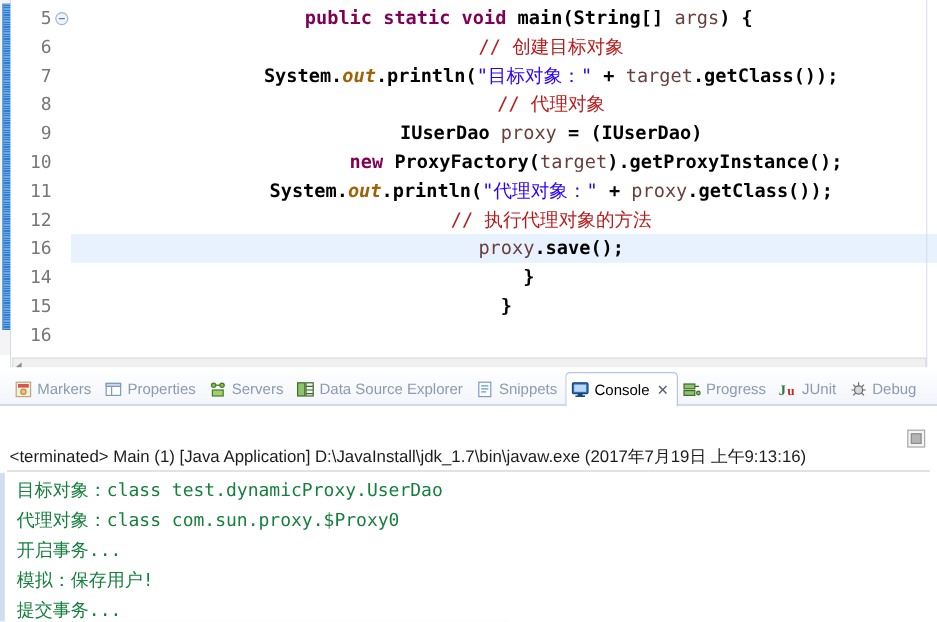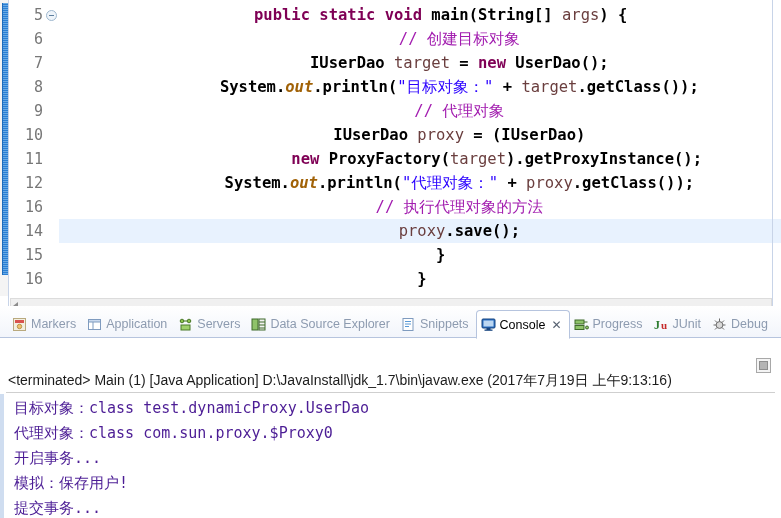--- a/index.html
+++ b/index.html
@@ -104,21 +104,21 @@
     text-align: center;
   }
   .code-line.current {
     background: #e8f2fe;
   }
   .kw      { color: #7f0055; font-weight: bold; }
   .plain   { color: #000000; }
   .type    { color: #000000; font-weight: bold; }
   .localv  { color: #6a3e3e; }
   .field-s { color: #a16207; font-weight: bold; font-style: italic; }
-  .cmt     { color: #a21caf; }
+  .cmt     { color: #b91c1c; }
   .str     { color: #2a00ff; }
 
   
   .editor-hscroll {
     position: absolute;
     left: 10px; top: 298px;
     width: 762px; height: 16px;
     background: #f0f0f0;
     border: 1px solid #dcdcdc;
     box-sizing: border-box;
@@ -240,21 +240,21 @@
     border-left: 4px solid #cfddf0;
     box-sizing: border-box;
     padding: 2px 0 0 10px;
     overflow: hidden;
   }
   .console-line {
     height: 25px;
     line-height: 25px;
     font-family: "DejaVu Sans Mono", monospace;
     font-size: 15px;
-    color: #4c1d95;
+    color: #15803d;
     white-space: pre;
   }
 </style>
 </head>
 <body>
 
 <div id="app">
 
   <div class="editor-frame">
     <div class="editor-body">
@@ -274,21 +274,20 @@
           <div class="ln">12</div>
           <div class="ln">16</div>
           <div class="ln">14</div>
           <div class="ln">15</div>
           <div class="ln">16</div>
         </div>
 
       <div class="code-area" id="code-area">
           <div class="code-line"><span class="plain">    </span><span class="kw">public</span><span class="plain"> </span><span class="kw">static</span><span class="plain"> </span><span class="kw">void</span><span class="plain"> </span><span class="type">main</span><span class="type">(</span><span class="type">String</span><span class="type">[] </span><span class="localv">args</span><span class="type">) {</span></div>
           <div class="code-line"><span class="plain">        </span><span class="cmt">// 创建目标对象</span></div>
-          <div class="code-line"><span class="plain">        </span><span class="type">IUserDao </span><span class="localv">target</span><span class="type"> = </span><span class="kw">new</span><span class="type"> UserDao();</span></div>
           <div class="code-line"><span class="plain">        </span><span class="type">System.</span><span class="field-s">out</span><span class="type">.println(</span><span class="str">"目标对象："</span><span class="type"> + </span><span class="localv">target</span><span class="type">.getClass());</span></div>
           <div class="code-line"><span class="plain">        </span><span class="cmt">// 代理对象</span></div>
           <div class="code-line"><span class="plain">        </span><span class="type">IUserDao </span><span class="localv">proxy</span><span class="type"> = (IUserDao)</span></div>
           <div class="code-line"><span class="plain">                </span><span class="kw">new</span><span class="type"> ProxyFactory(</span><span class="localv">target</span><span class="type">).getProxyInstance();</span></div>
           <div class="code-line"><span class="plain">        </span><span class="type">System.</span><span class="field-s">out</span><span class="type">.println(</span><span class="str">"代理对象："</span><span class="type"> + </span><span class="localv">proxy</span><span class="type">.getClass());</span></div>
           <div class="code-line"><span class="plain">        </span><span class="cmt">// 执行代理对象的方法</span></div>
           <div class="code-line current"><span class="plain">        </span><span class="localv">proxy</span><span class="type">.save();</span></div>
           <div class="code-line"><span class="type">    }</span></div>
           <div class="code-line"><span class="type">}</span></div>
         </div>
@@ -309,21 +308,21 @@
               <circle cx="7.5" cy="9.5" r="2.2" fill="#f0c36d" stroke="#b9924a"></circle>
             </svg></span>
           <span class="tab-label">Markers</span>
         </div>
         <div class="tab">
           <span class="ico"><svg width="15" height="15" viewBox="0 0 15 15">
               <rect x="1.5" y="2.5" width="12" height="10" fill="#ffffff" stroke="#7f9bbf"></rect>
               <rect x="1.5" y="2.5" width="12" height="2.5" fill="#c9d9ee" stroke="#7f9bbf"></rect>
               <line x1="6" y1="5" x2="6" y2="12.5" stroke="#7f9bbf"></line>
             </svg></span>
-          <span class="tab-label">Application</span>
+          <span class="tab-label">Properties</span>
         </div>
         <div class="tab">
           <span class="ico"><svg width="15" height="15" viewBox="0 0 15 15">
               <line x1="2" y1="4" x2="13" y2="4" stroke="#5a8a3c" stroke-width="1.2"></line>
               <circle cx="4" cy="4" r="1.8" fill="#8bc34a" stroke="#4b7a2a"></circle>
               <circle cx="11" cy="4" r="1.8" fill="#8bc34a" stroke="#4b7a2a"></circle>
               <rect x="3" y="8" width="9" height="5" fill="#9fd06b" stroke="#4b7a2a"></rect>
             </svg></span>
           <span class="tab-label">Servers</span>
         </div>

